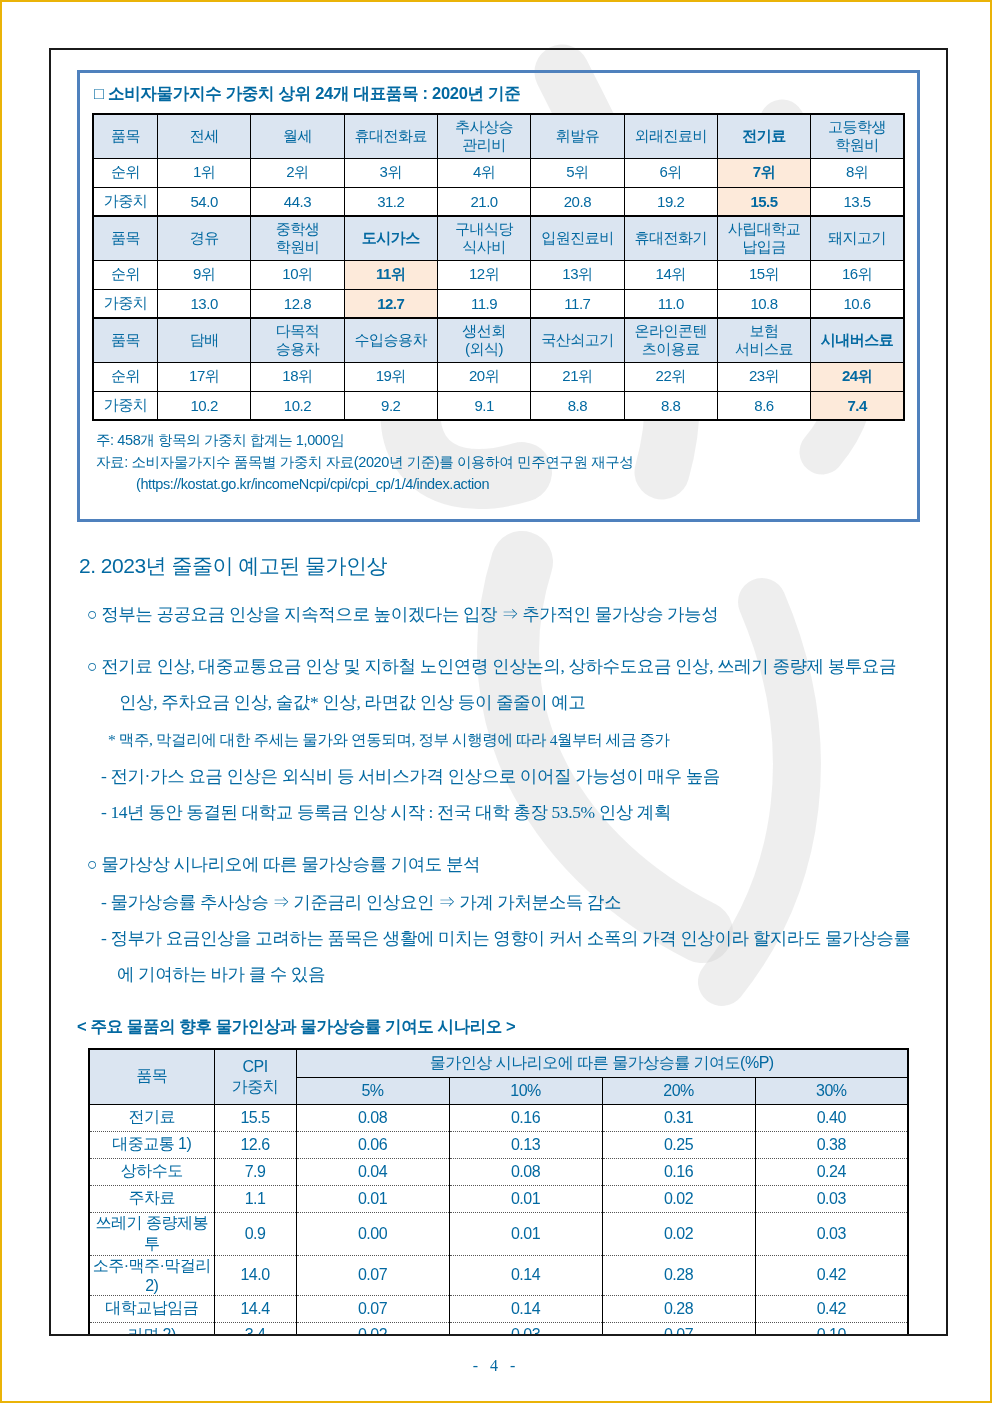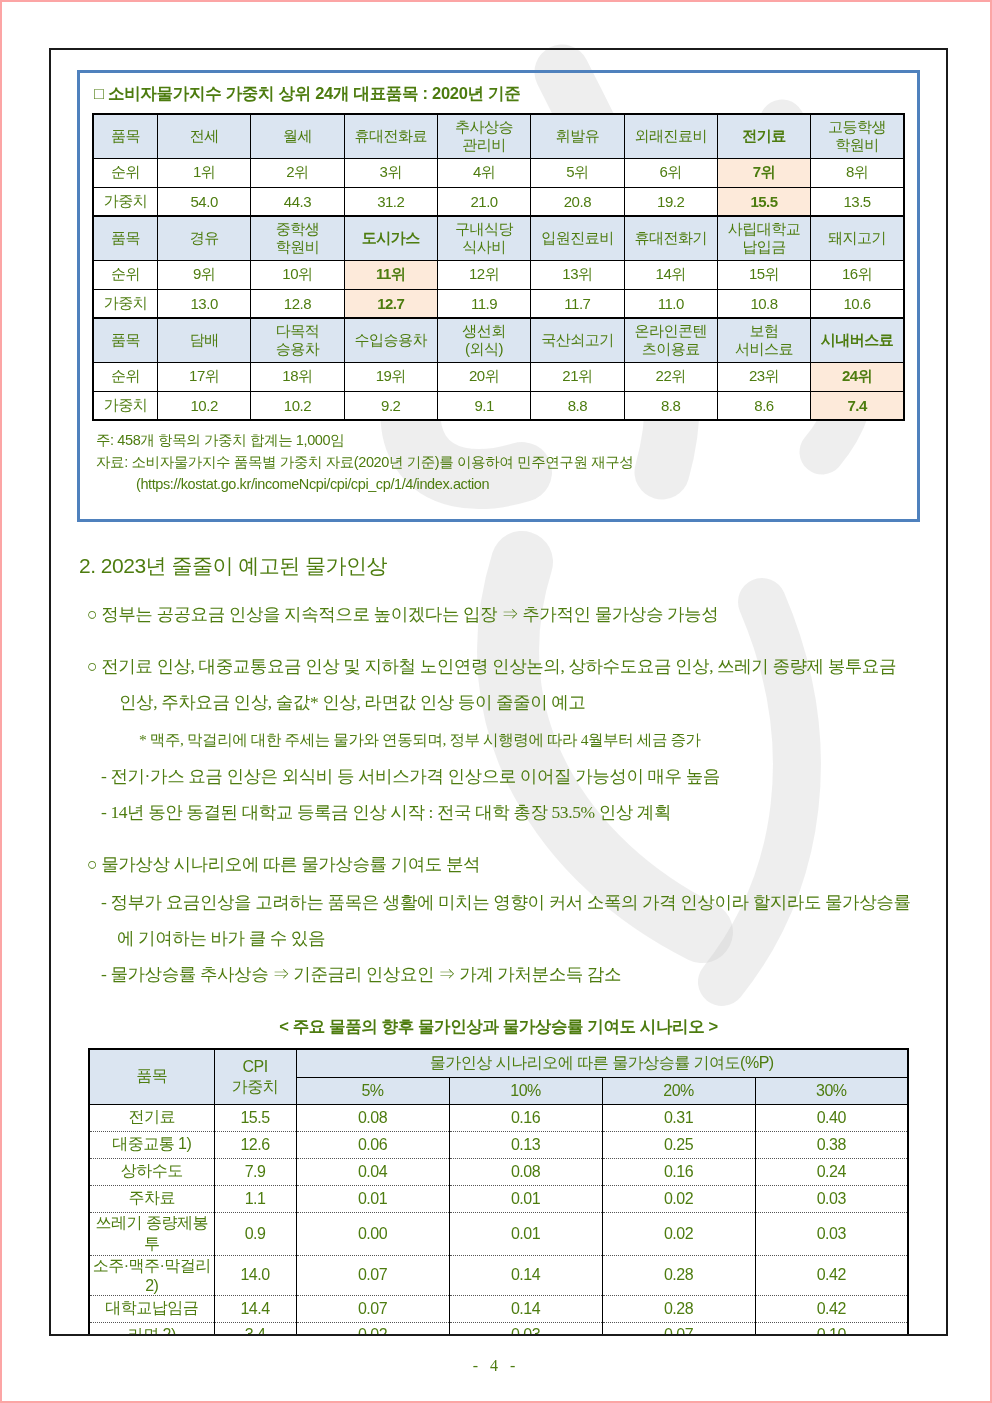--- a/index.html
+++ b/index.html
@@ -1,20 +1,20 @@
 <!DOCTYPE html>
 <html><head>
 <meta charset="utf-8">
 <style>
   * { margin:0; padding:0; box-sizing:border-box; }
   html,body { background:#ffffff; }
   .page {
     position:relative; width:992px; height:1403px; margin:0 auto;
-    background:#ffffff; border:2px solid #fca5a5; overflow:hidden;
-    font-family:"Liberation Sans", sans-serif; color:#4d7c0f;
+    background:#ffffff; border:2px solid #eab308; overflow:hidden;
+    font-family:"Liberation Sans", sans-serif; color:#0369a1;
   }
   .watermark { position:absolute; left:0; top:0; z-index:0; pointer-events:none; }
   .frame {
     position:absolute; left:47px; top:46px; width:899px; height:1288px;
     border:2px solid #1b1b1b; z-index:1; padding:20px 26px 0 26px; overflow:hidden;
   }
   
   .weights-box {
     border:3px solid #4f81bd; padding:8px 12px 6px 12px; background:transparent;
   }
@@ -32,24 +32,24 @@
   tr.band-weight-row td { height:29px; border-top:1px dotted #444; }
   table.weights td.bold { font-weight:bold; }
   table.weights td.hl { background:#fdeada; }
   .weights-notes { font-size:14.5px; line-height:22px; margin:2px 0 18px 4px; letter-spacing:-0.4px; }
   .weights-notes .note-2 { margin-left:40px; }
   
   .section-heading { font-size:21px; font-weight:normal; margin:30px 0 10px 2px; letter-spacing:-0.5px; }
   .body-text { font-family:"Liberation Serif", serif; font-size:17.5px; letter-spacing:-0.4px; }
   .body-text p { line-height:36px; }
   .para-bullet   { margin:16px 16px 2px 10px; padding-left:32px; text-indent:-32px; }
-  .para-footnote { margin:0 0 0 62px; font-size:15.5px; line-height:32px; }
+  .para-footnote { margin:0 0 0 31px; font-size:15.5px; line-height:32px; }
   .para-dash     { margin:0 0 0 24px; padding-left:16px; text-indent:-16px; }
   
-  .scenario-title { text-align:center; font-weight:bold; font-size:16.5px; margin:24px 0 10px 0; letter-spacing:-0.4px; }
+  .scenario-title { font-weight:bold; font-size:16.5px; margin:24px 0 10px 0; letter-spacing:-0.4px; }
   table.scenario {
     border-collapse:collapse; table-layout:fixed; margin:0 auto;
     border:2px solid #000; font-size:16px;
   }
   table.scenario th, table.scenario td {
     border:1px solid #000; text-align:center; vertical-align:middle; padding:0 2px; font-weight:normal;
     letter-spacing:-0.5px;
   }
   table.scenario thead th { background:#dbe5f1; }
   th.cpi-head { white-space:pre-line; line-height:1.25; }
@@ -209,22 +209,22 @@
 
     <div class="section-heading">2. 2023년 줄줄이 예고된 물가인상</div>
 
     <div class="body-text" id="body-paragraphs">
         <p class="para-bullet">○ 정부는 공공요금 인상을 지속적으로 높이겠다는 입장 ⇒ 추가적인 물가상승 가능성</p>
         <p class="para-bullet">○ 전기료 인상, 대중교통요금 인상 및 지하철 노인연령 인상논의, 상하수도요금 인상, 쓰레기 종량제 봉투요금 인상, 주차요금 인상, 술값* 인상, 라면값 인상 등이 줄줄이 예고</p>
         <p class="para-footnote">* 맥주, 막걸리에 대한 주세는 물가와 연동되며, 정부 시행령에 따라 4월부터 세금 증가</p>
         <p class="para-dash">- 전기·가스 요금 인상은 외식비 등 서비스가격 인상으로 이어질 가능성이 매우 높음</p>
         <p class="para-dash">- 14년 동안 동결된 대학교 등록금 인상 시작 : 전국 대학 총장 53.5% 인상 계획</p>
         <p class="para-bullet">○ 물가상상 시나리오에 따른 물가상승률 기여도 분석</p>
+        <p class="para-dash">- 물가상승률 추사상승 ⇒ 기준금리 인상요인 ⇒ 가계 가처분소득 감소</p>
         <p class="para-dash">- 정부가 요금인상을 고려하는 품목은 생활에 미치는 영향이 커서 소폭의 가격 인상이라 할지라도 물가상승률에 기여하는 바가 클 수 있음</p>
-        <p class="para-dash">- 물가상승률 추사상승 ⇒ 기준금리 인상요인 ⇒ 가계 가처분소득 감소</p>
       </div>
 
     <div class="scenario-title">&lt; 주요 물품의 향후 물가인상과 물가상승률 기여도 시나리오 &gt;</div>
 
     <table class="scenario">
       <colgroup>
         <col style="width:125px">
         <col style="width:82px">
         <col span="4" style="width:153px">
       </colgroup>

